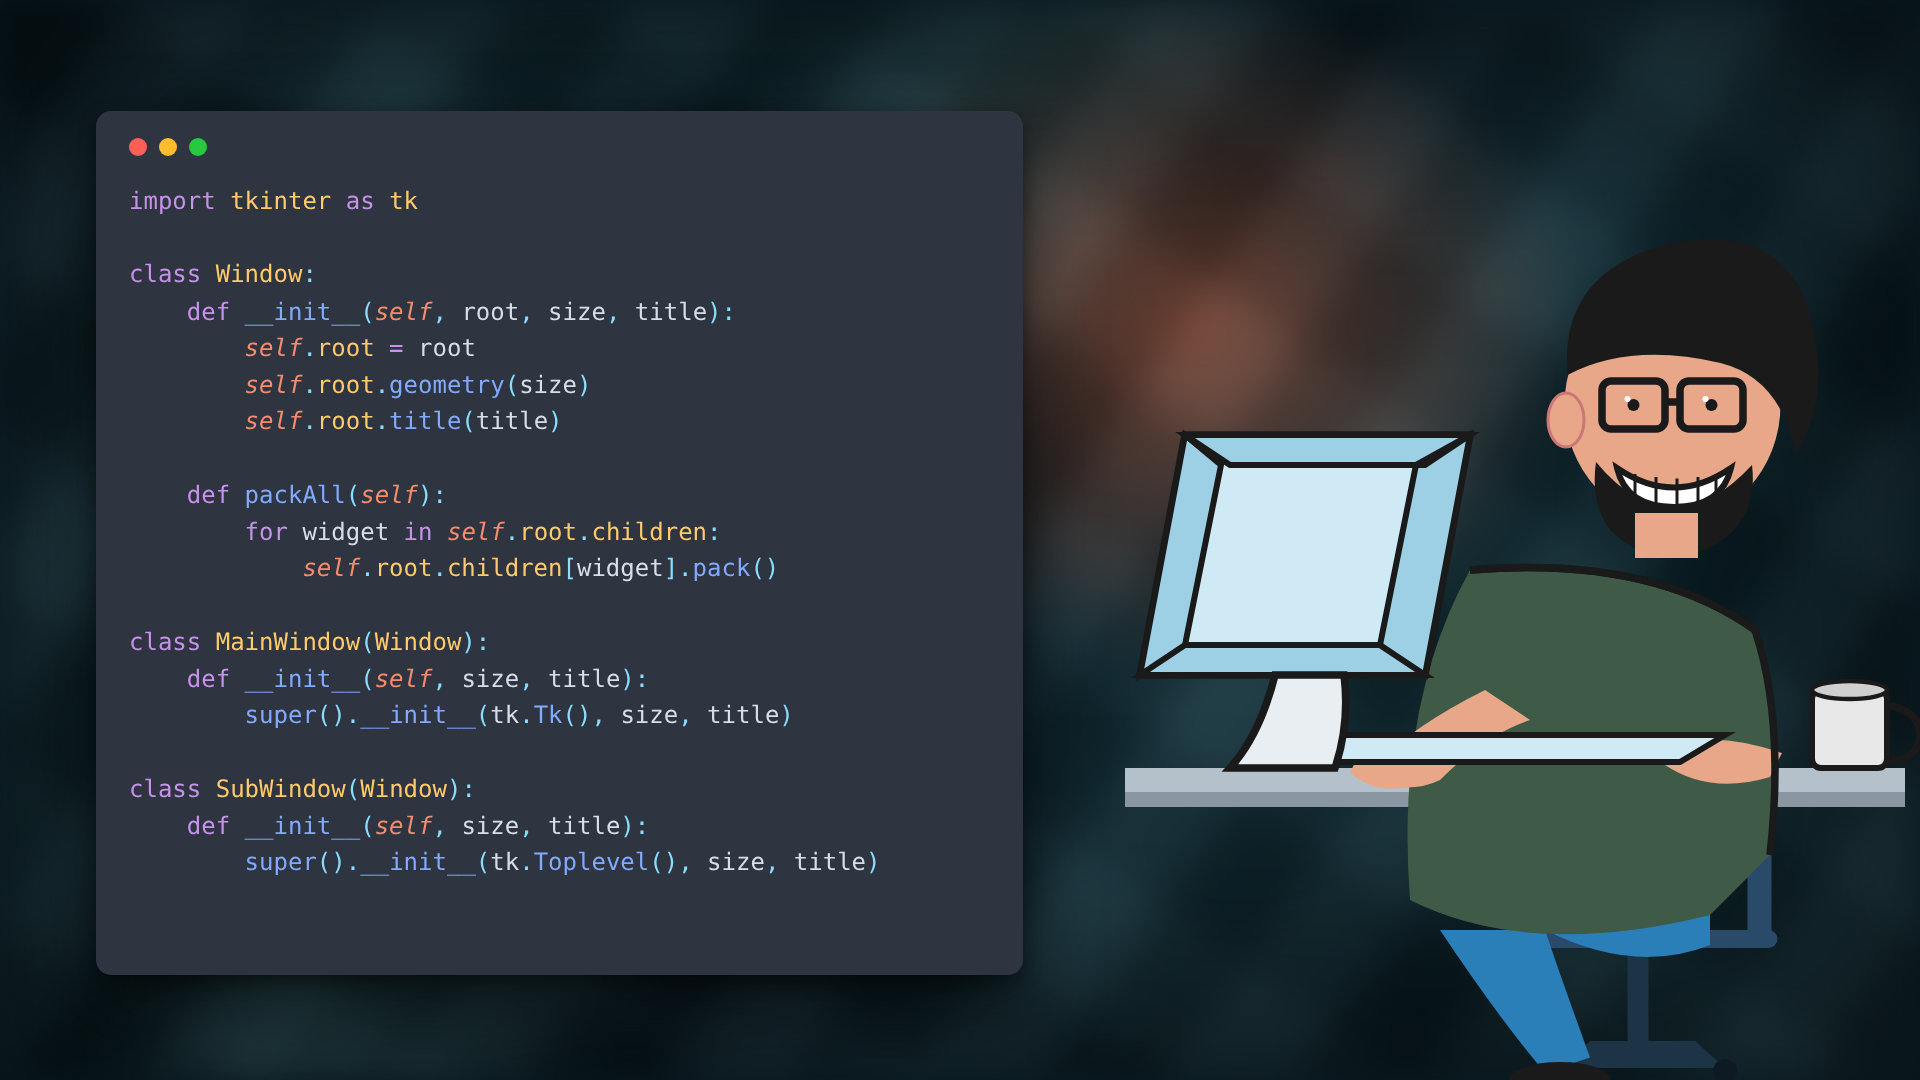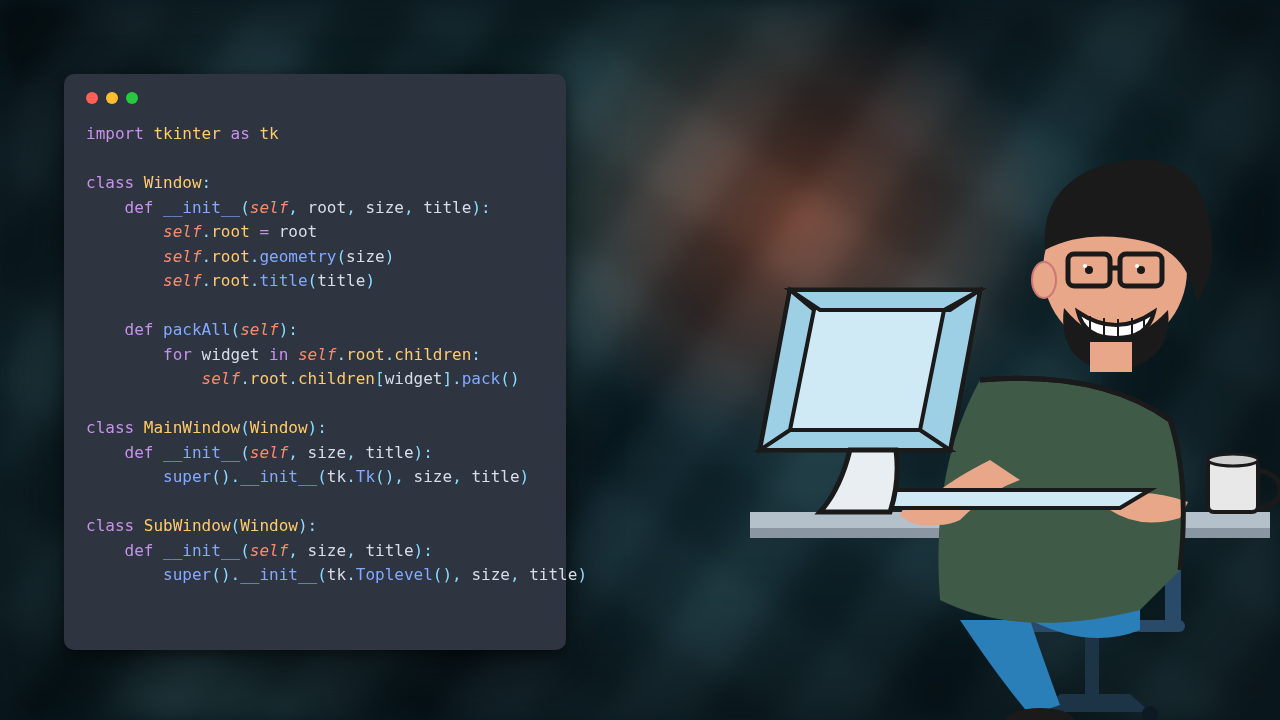--- a/index.html
+++ b/index.html
@@ -22,21 +22,21 @@
       repeating-linear-gradient(125deg, rgba(0,0,0,0.25) 0 70px, rgba(255,255,255,0.04) 70px 140px),
       repeating-linear-gradient(35deg, rgba(0,0,0,0.2) 0 90px, rgba(255,255,255,0.03) 90px 180px);
     filter: blur(8px);
     opacity:0.7;
   }
   .vignette { position:absolute; inset:0; box-shadow: inset 0 0 180px 40px rgba(0,0,0,0.55); }
 
   .code-window {
     position: absolute;
     left: 64px; top: 74px;
-    width: 502px; height: 576px;
+    width: 618px; height: 576px;
     background: #2e3440;
     border-radius: 10px;
     box-shadow: 0 20px 50px rgba(0,0,0,0.55), 0 4px 12px rgba(0,0,0,0.4);
     padding: 18px 22px 22px 22px;
   }
   .traffic { display:flex; gap:8px; margin-bottom: 18px; }
   .dot { width:12px; height:12px; border-radius:50%; }
   .dot.red { background:#ff5f56; }
   .dot.yellow { background:#ffbd2e; }
   .dot.green { background:#27c93f; }

